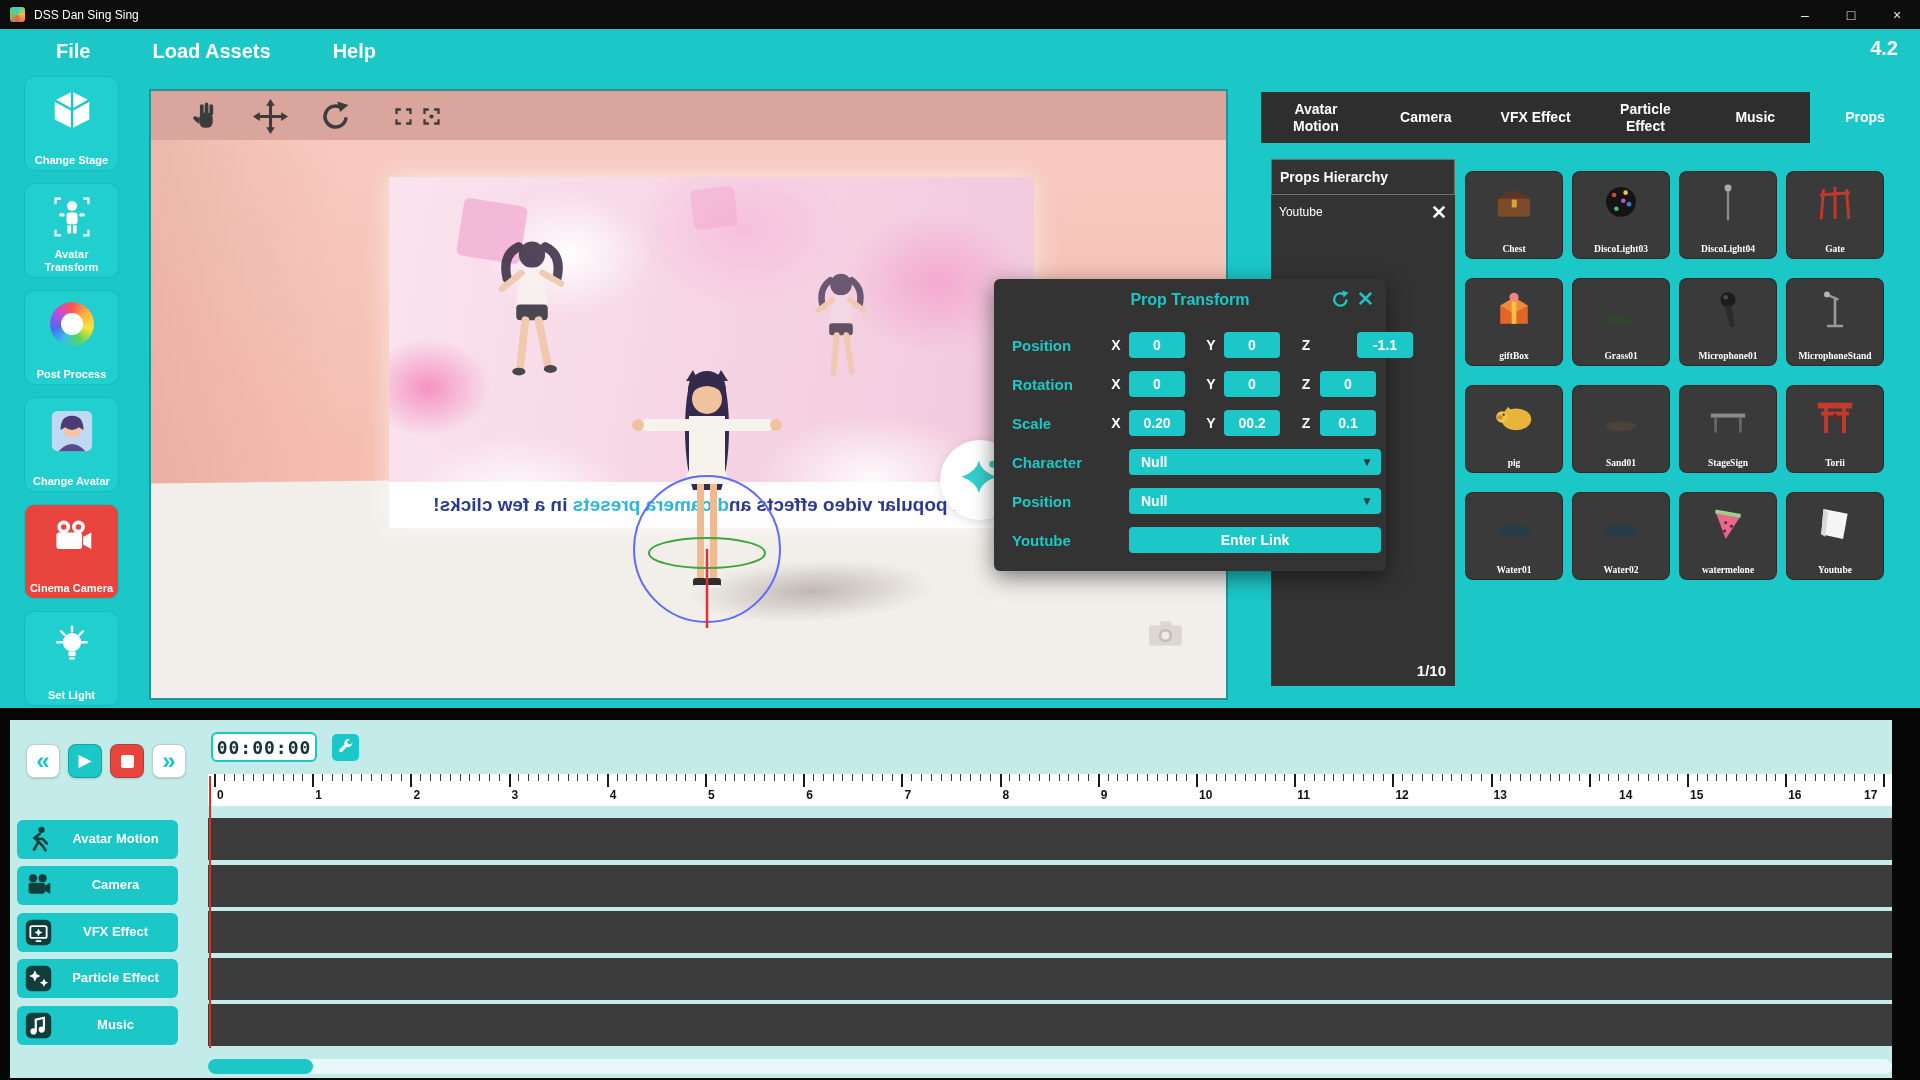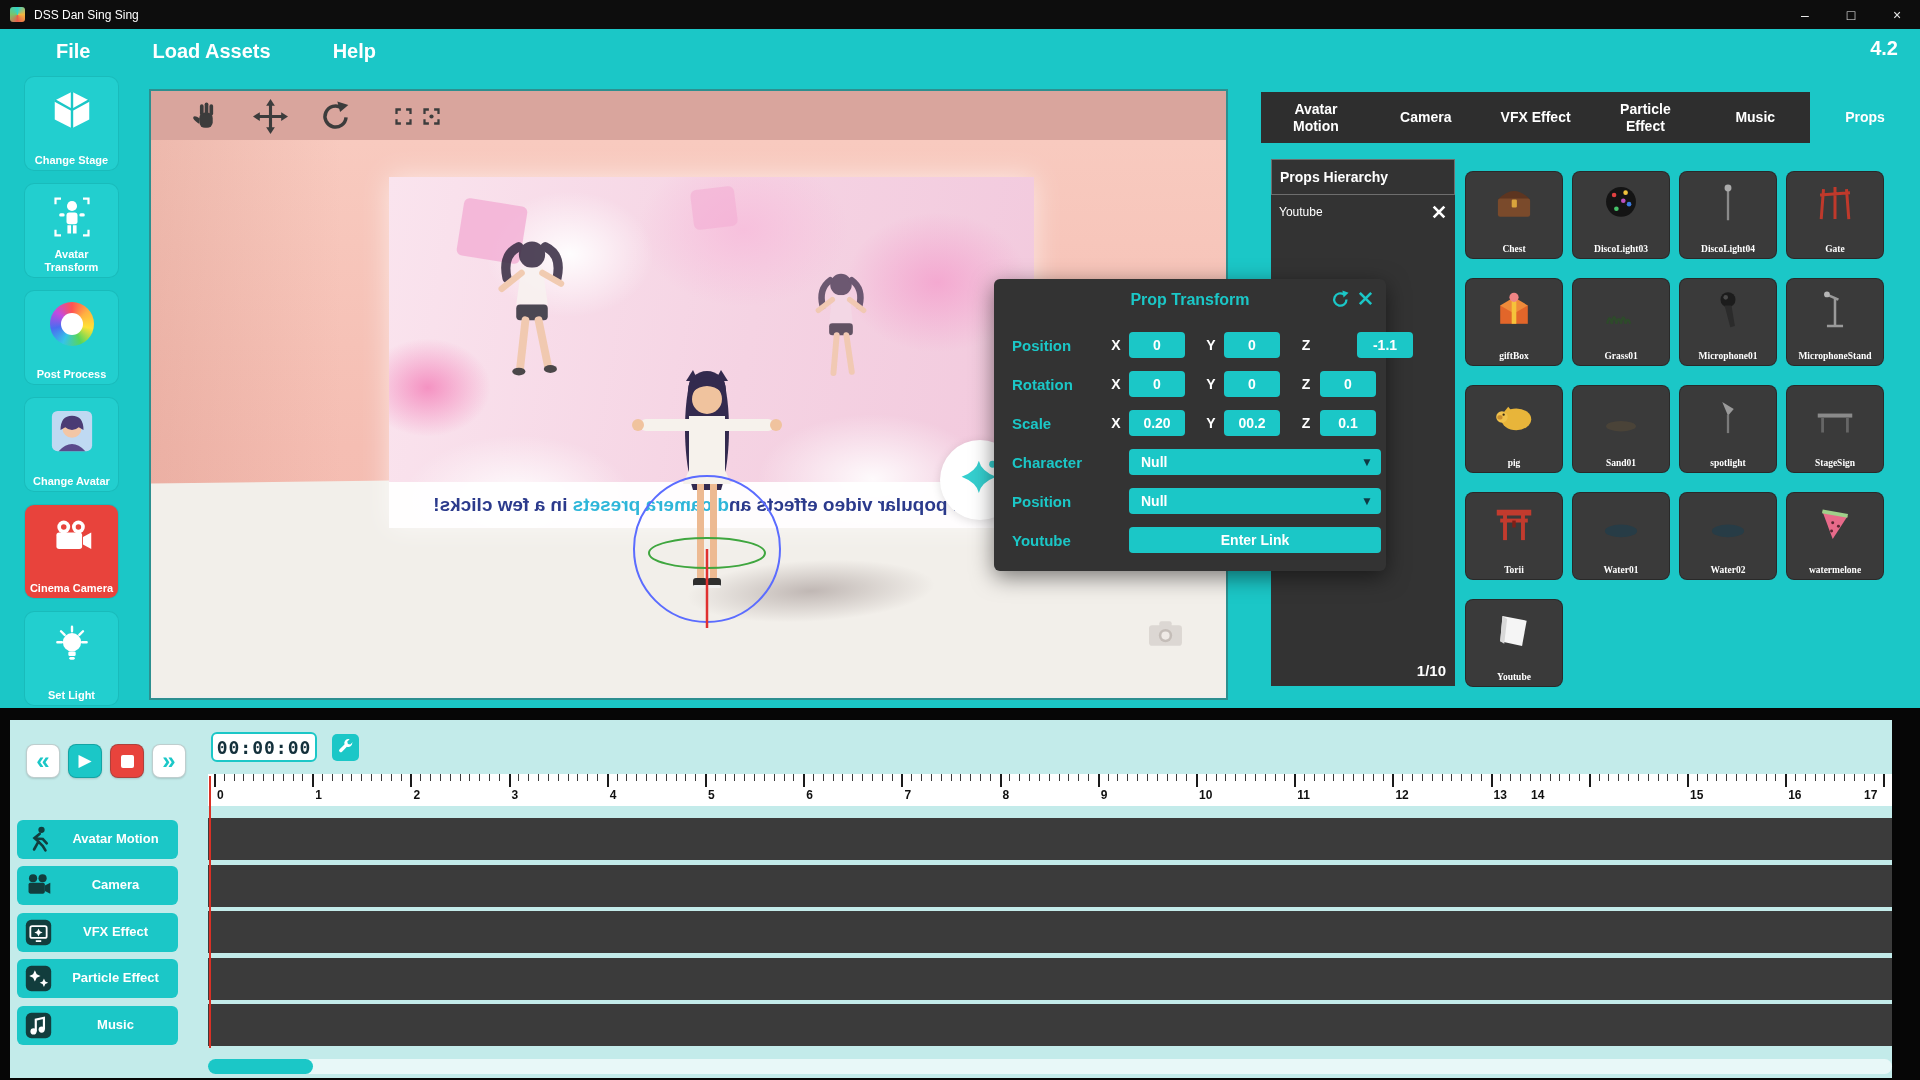--- a/index.html
+++ b/index.html
@@ -463,29 +463,20 @@
           </div>
           <div class="tile-label">pig</div>
         </div>
         <div class="tile">
           <div class="tile-art">
             <svg viewBox="0 0 48 40" width="56" height="46">
               <ellipse cx="24" cy="28" rx="13" ry="4.5" fill="#4A4338"></ellipse>
             </svg>
           </div>
           <div class="tile-label">Sand01</div>
-        </div>
-        <div class="tile">
-          <div class="tile-art">
-            <svg viewBox="0 0 48 40" width="56" height="46">
-              <polygon points="19,7 29,13 24,19" fill="#9A9A9A"></polygon>
-              <rect x="23" y="18" width="2" height="16" fill="#7A7A7A"></rect>
-            </svg>
-          </div>
-          <div class="tile-label">spotlight</div>
         </div>
         <div class="tile">
           <div class="tile-art">
             <svg viewBox="0 0 48 40" width="56" height="46">
               <rect x="9" y="17" width="30" height="3.5" fill="#8A8A8A"></rect>
               <rect x="12" y="20.5" width="2.4" height="13" fill="#666"></rect>
               <rect x="33.6" y="20.5" width="2.4" height="13" fill="#666"></rect>
             </svg>
           </div>
           <div class="tile-label">StageSign</div>
@@ -772,21 +763,21 @@
         <div class="tick-min" style="left: 1292.42px;"></div>
         <div class="tick-min" style="left: 1302.24px;"></div>
         <div class="tick-min" style="left: 1312.06px;"></div>
         <div class="tick-min" style="left: 1321.88px;"></div>
         <div class="tick-min" style="left: 1331.7px;"></div>
         <div class="tick-min" style="left: 1341.52px;"></div>
         <div class="tick-min" style="left: 1351.34px;"></div>
         <div class="tick-min" style="left: 1361.16px;"></div>
         <div class="tick-min" style="left: 1370.98px;"></div>
         <div class="tick-maj" style="left: 1380.8px;"></div>
-        <div class="tick-num" style="left: 1323px;">14</div>
+        <div class="tick-num" style="left: 1411px;">14</div>
         <div class="tick-min" style="left: 1390.62px;"></div>
         <div class="tick-min" style="left: 1400.44px;"></div>
         <div class="tick-min" style="left: 1410.26px;"></div>
         <div class="tick-min" style="left: 1420.08px;"></div>
         <div class="tick-min" style="left: 1429.9px;"></div>
         <div class="tick-min" style="left: 1439.72px;"></div>
         <div class="tick-min" style="left: 1449.54px;"></div>
         <div class="tick-min" style="left: 1459.36px;"></div>
         <div class="tick-min" style="left: 1469.18px;"></div>
         <div class="tick-maj" style="left: 1479px;"></div>

